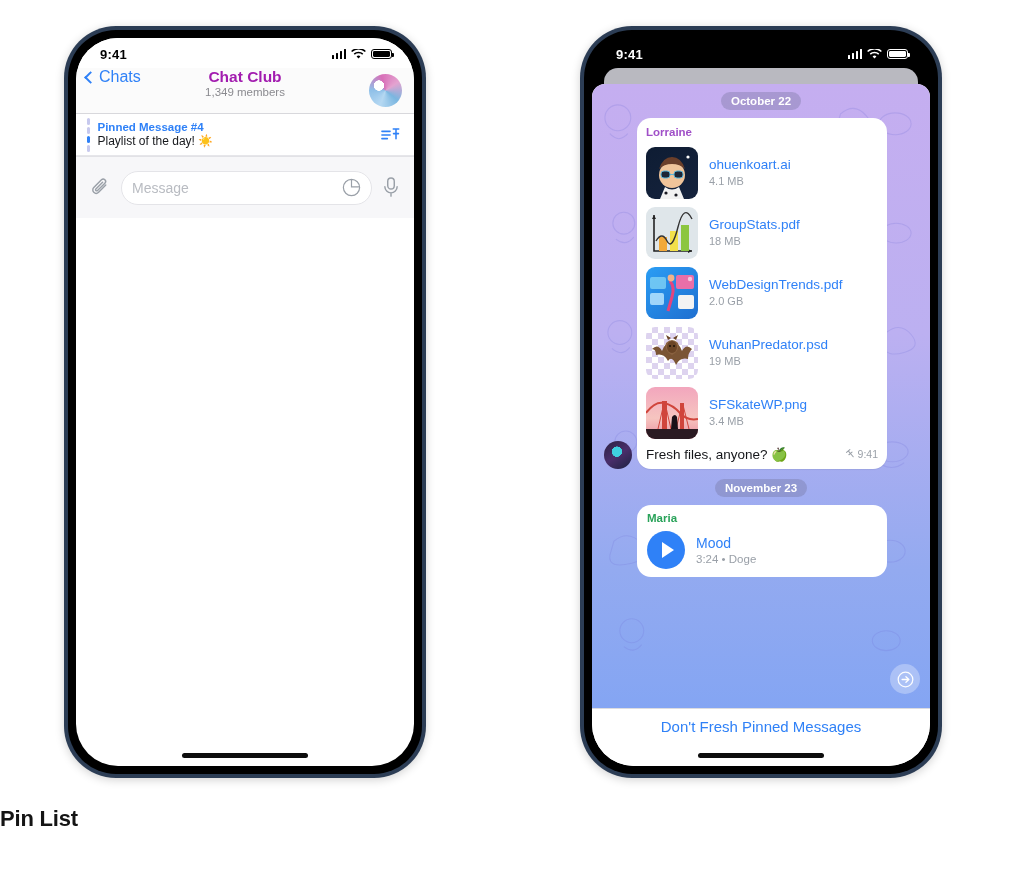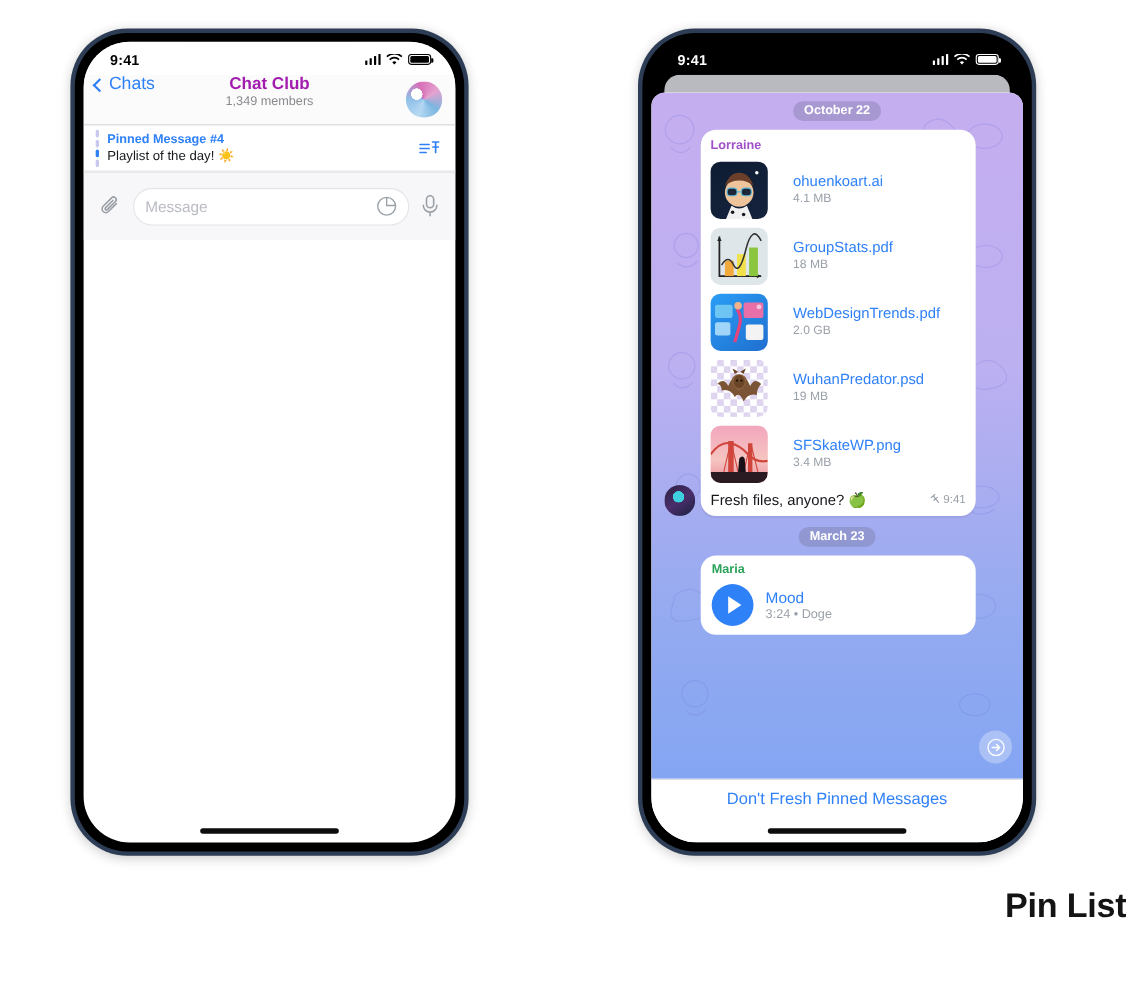--- a/index.html
+++ b/index.html
@@ -154,43 +154,43 @@
     font-size:15.5px; font-weight:bold; color:#000; pointer-events:none;
   }
   .sheet-body { position:relative; flex:1; overflow:hidden; }
   .sheet-foot {
     height:58px; background:#fff; border-top:.5px solid #dcdce0; flex:none;
     display:flex; align-items:flex-start; justify-content:center; padding-top:9px;
   }
   .foot-btn { color:#2f81f7; font-size:15px; cursor:pointer; }
 
   .filecard { background:#fff; border-radius:14px; padding:7px 9px 5px; width:250px; box-shadow:0 1px 1px rgba(0,0,0,.06); }
-  .filerow { display:flex; align-items:center; gap:23px; padding: 4px 0; cursor:pointer; }
+  .filerow { display:flex; align-items:center; gap:11px; padding: 4px 0; cursor:pointer; }
   .filethumb { width:52px; height:52px; border-radius:9px; flex:none; overflow:hidden; position:relative; }
   .filename { font-size:13.5px; color:#2f81f7; line-height:1.3; }
   .filesize { font-size:11px; color:#9aa0a8; line-height:1.35; }
   .cap { font-size:13.5px; color:#15161a; padding: 3px 0 2px; }
 
   .audiocard { background:#fff; border-radius:14px; padding:6px 10px 8px; width:250px; }
   .playbtn { width:38px; height:38px; border-radius:50%; background:#2f81f7; flex:none;
              display:flex; align-items:center; justify-content:center; cursor:pointer; }
   .playbtn .tri { width:0; height:0; border-left:12px solid #fff; border-top:8px solid transparent;
                   border-bottom:8px solid transparent; margin-left:3px; }
   .audtitle { font-size:14px; color:#2f81f7; line-height:1.25; }
   .audsub { font-size:11.5px; color:#9aa0a8; }
 
   .fab {
     position:absolute; right:10px; bottom:14px; width:30px; height:30px; border-radius:50%;
     background: rgba(255,255,255,.30); display:flex; align-items:center; justify-content:center;
     cursor:pointer;
   }
 
   .caption {
-    position:absolute; left:0; right:0; top:806px; text-align:right;
-    font-size:31px; font-weight:bold; color:#141414; letter-spacing:-.2px;
+    position:absolute; left:0; right:0; top:806px; text-align:left;
+    font-size:22px; font-weight:bold; color:#141414; letter-spacing:-.2px;
   }
 </style>
 </head>
 <body>
 
 <div class="stage">
 
   <div class="phone left">
     <div class="bezel">
       <div class="screen">
@@ -432,21 +432,21 @@
                     <span class="meta">
                       <svg width="10" height="10" viewBox="0 0 14 14">
                         <path d="M5 1.5h6M8.2 1.8v4.4M5.4 6.2h5.6M8.2 6.2v6" stroke="#9aa0a8" stroke-width="1.5" stroke-linecap="round" fill="none" transform="rotate(-40 8 7)"></path>
                       </svg>
                       <span class="t">9:41</span>
                     </span>
                   </div>
                 </div>
               </div>
 
-              <div class="datepill" style="margin-top:10px;">March 23</div>
+              <div class="datepill" style="margin-top:10px;">November 23</div>
 
               <div class="row" style="margin-left:37px;">
                 <div class="audiocard">
                   <div class="bub-name">Maria</div>
                   <div style="display:flex;align-items:center;gap:11px;margin-top:5px;">
                     <div class="playbtn">
                         <span class="tri"></span>
                       </div>
                     <div>
                       <div class="audtitle">Mood</div>

